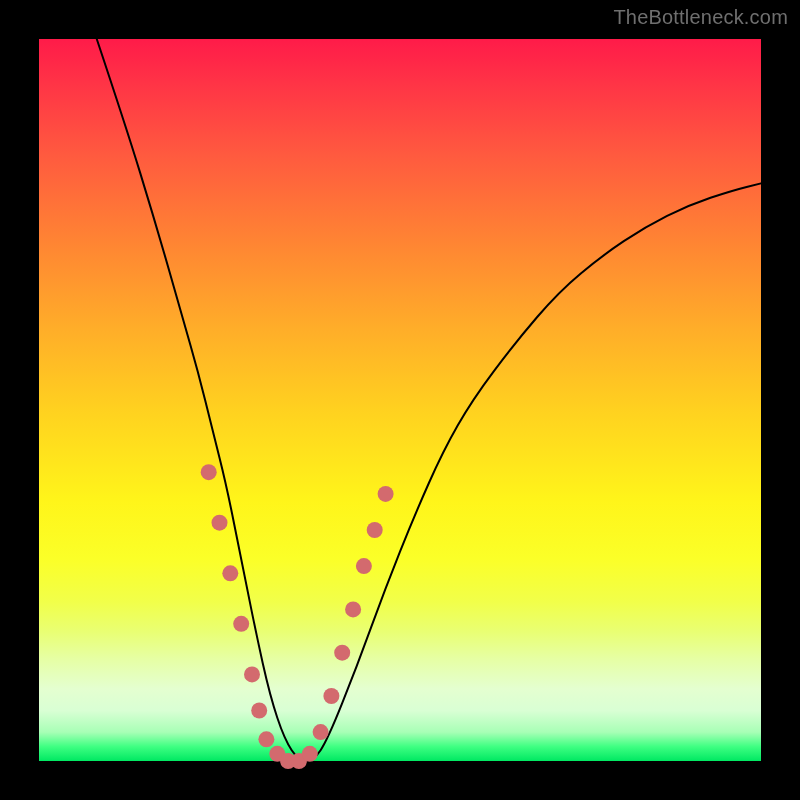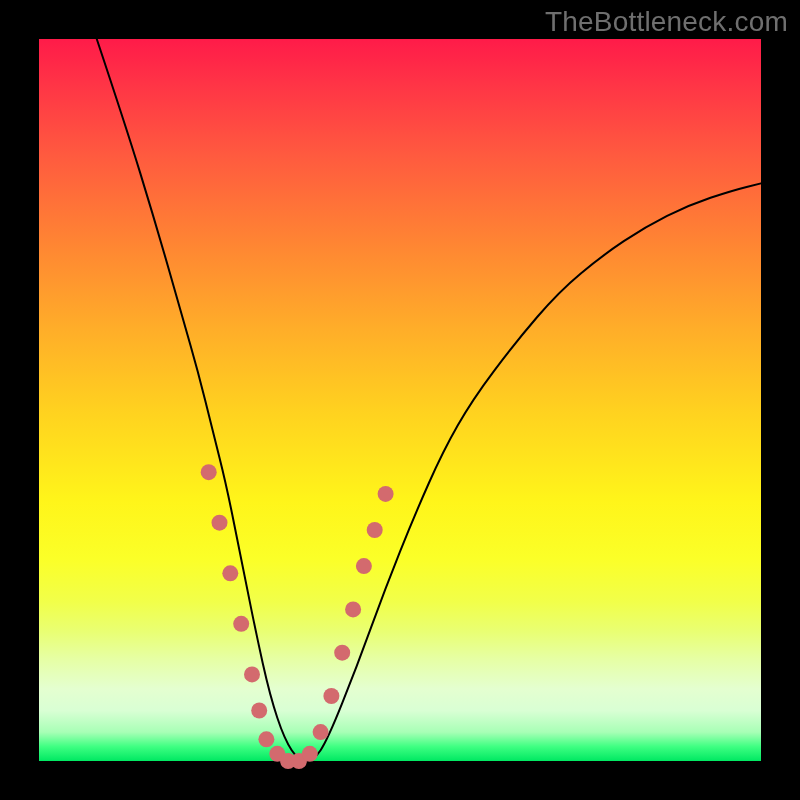--- a/index.html
+++ b/index.html
@@ -42,21 +42,21 @@
       #a8ffb6 96%,
       #3fff82 98%,
       #00e862 100%
     );
   }
   .watermark {
     position: absolute;
     top: 6px;
     right: 12px;
     color: #6f6f6f;
-    font-size: 28px;
+    font-size: 20px;
     letter-spacing: 0.2px;
     user-select: none;
   }
   svg.curve {
     position: absolute;
     left: 0;
     top: 0;
     width: 722px;
     height: 722px;
     overflow: visible;

